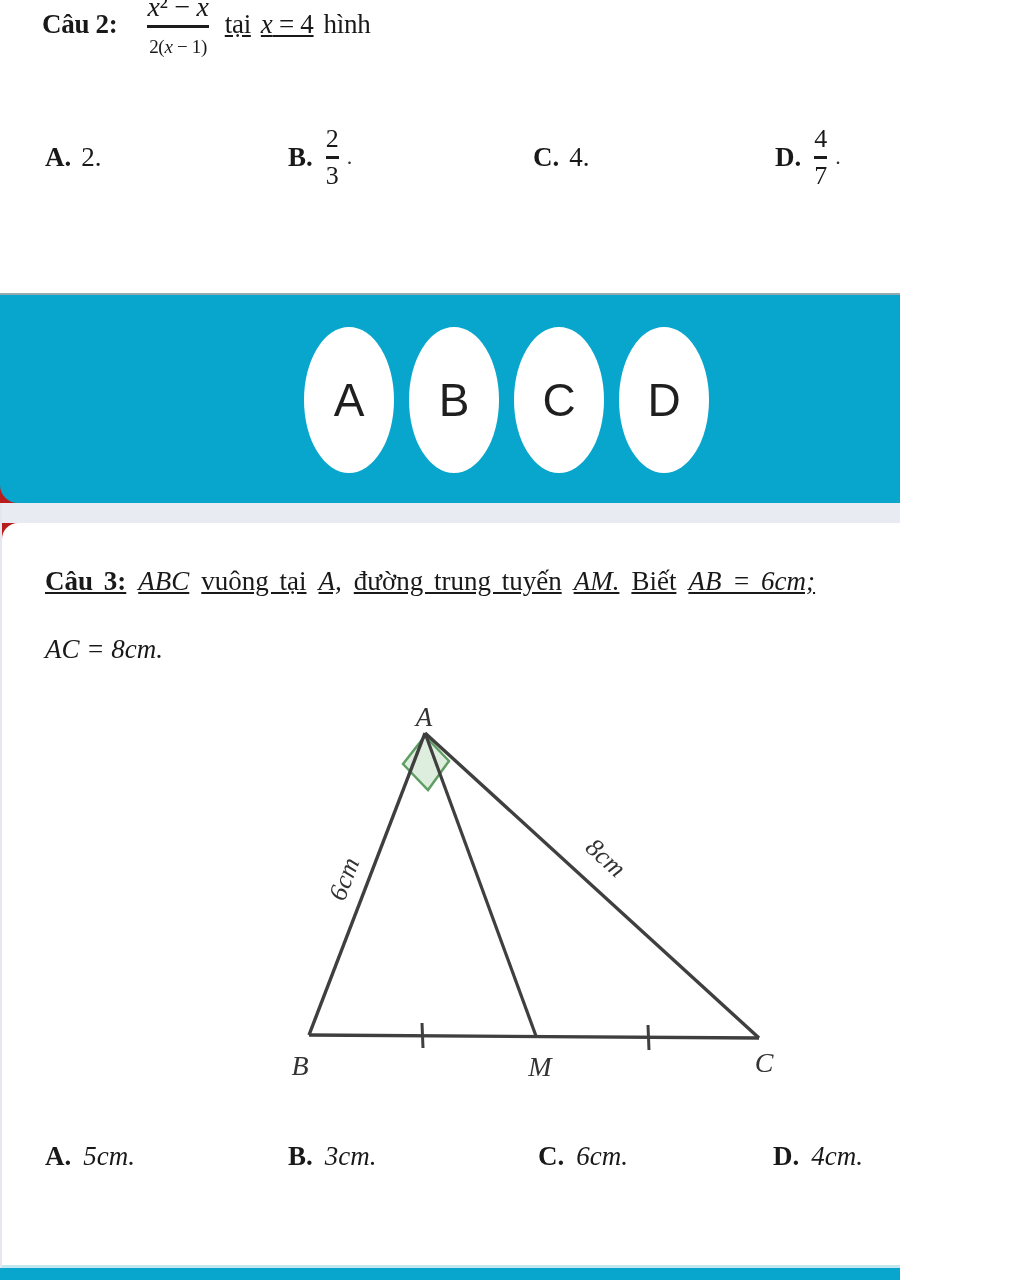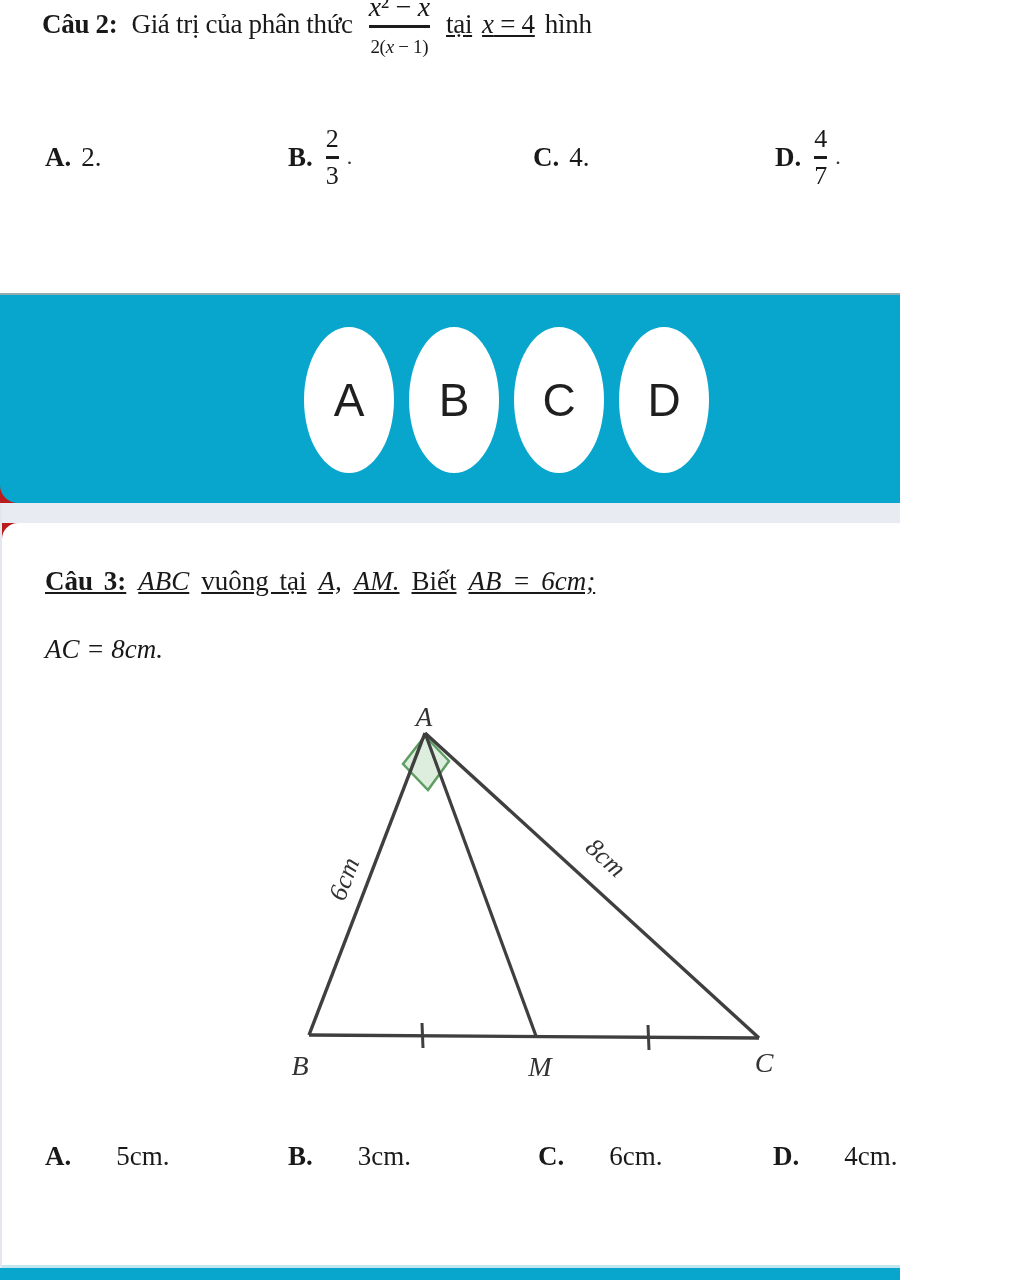--- a/index.html
+++ b/index.html
@@ -48,39 +48,38 @@
   .card-q3{position:absolute;left:2px;top:523px;width:1018px;height:745px;background:#ffffff;
            border-radius:16px 16px 0 0;}
   .q3-line1{position:absolute;left:43px;top:40px;display:flex;align-items:baseline;
             font-size:27px;white-space:nowrap;line-height:1.4;word-spacing:4px;}
   .q3-line1 .seg{margin-right:12px;text-decoration:underline;}
   .q3-line2{position:absolute;left:43px;top:108px;font-size:27px;font-style:italic;line-height:1.4;}
   .q3-prompt{position:absolute;left:43px;top:560px;font-size:27px;line-height:1.4;}
   .q3-opts{position:absolute;left:0;top:618px;width:1018px;height:50px;}
   .opt2{position:absolute;display:flex;align-items:baseline;font-size:27px;height:50px;}
   .opt2 .lbl{font-weight:bold;margin-right:12px;}
-  .opt2 .val{margin-left:33px;}
+  .opt2 .val{font-style:italic;}
   .p-a{left:43px;} .p-b{left:286px;} .p-c{left:536px;} .p-d{left:771px;}
 
   .diagram{position:absolute;left:278px;top:167px;width:530px;height:400px;}
   .diagram text{font-family:"Liberation Serif",serif;font-style:italic;fill:#333333;}
 
   
   .bottom-glow{position:absolute;left:0;top:1265px;width:1024px;height:3px;background:#c2e7f0;}
   .bottom-bar{position:absolute;left:0;top:1268px;width:1024px;height:12px;background:#08a5cd;}
 </style>
 </head>
 <body>
 
 <div class="page">
 
   <div class="card-q2">
     <div class="q2-line">
       <span class="qlabel">Câu 2:</span>
-      <span>Giá trị của phân thức</span>
       <span class="frac-main">
         <span class="num"><span class="v">x</span><span>² − </span><span class="v">x</span></span>
         <span class="bar"></span>
         <span class="den"><span>2(</span><span class="v">x</span><span> − 1)</span></span>
       </span>
       <span class="mr10">tại</span>
       <span class="mr10"><span class="v">x</span><span> = 4</span></span>
       <span>hình</span>
     </div>
 
@@ -122,20 +121,21 @@
   </div>
 
   <div class="gap-strip"></div>
 
   <div class="card-q3">
     <div class="q3-line1">
       <span class="qlabel seg">Câu 3:</span>
       <span class="seg v">ABC</span>
       <span class="seg">vuông tại</span>
       <span class="seg v">A,</span>
+      <span class="seg">đường trung tuyến</span>
       <span class="seg v">AM.</span>
       <span class="seg">Biết</span>
       <span class="seg v">AB = 6cm;</span>
     </div>
     <div class="q3-line2">AC = 8cm.</div>
 
     <svg class="diagram" viewBox="280 690 530 400">
       <polygon points="425,736 449,761 428,790 403,764" fill="rgba(190,222,190,0.5)" stroke="#5f9e63" stroke-width="2.5"></polygon>
       <line x1="309" y1="1035" x2="759" y2="1038" stroke="#3f3f3f" stroke-width="3.4"></line>
       <line x1="425" y1="733" x2="309" y2="1035" stroke="#3f3f3f" stroke-width="3.4"></line>

